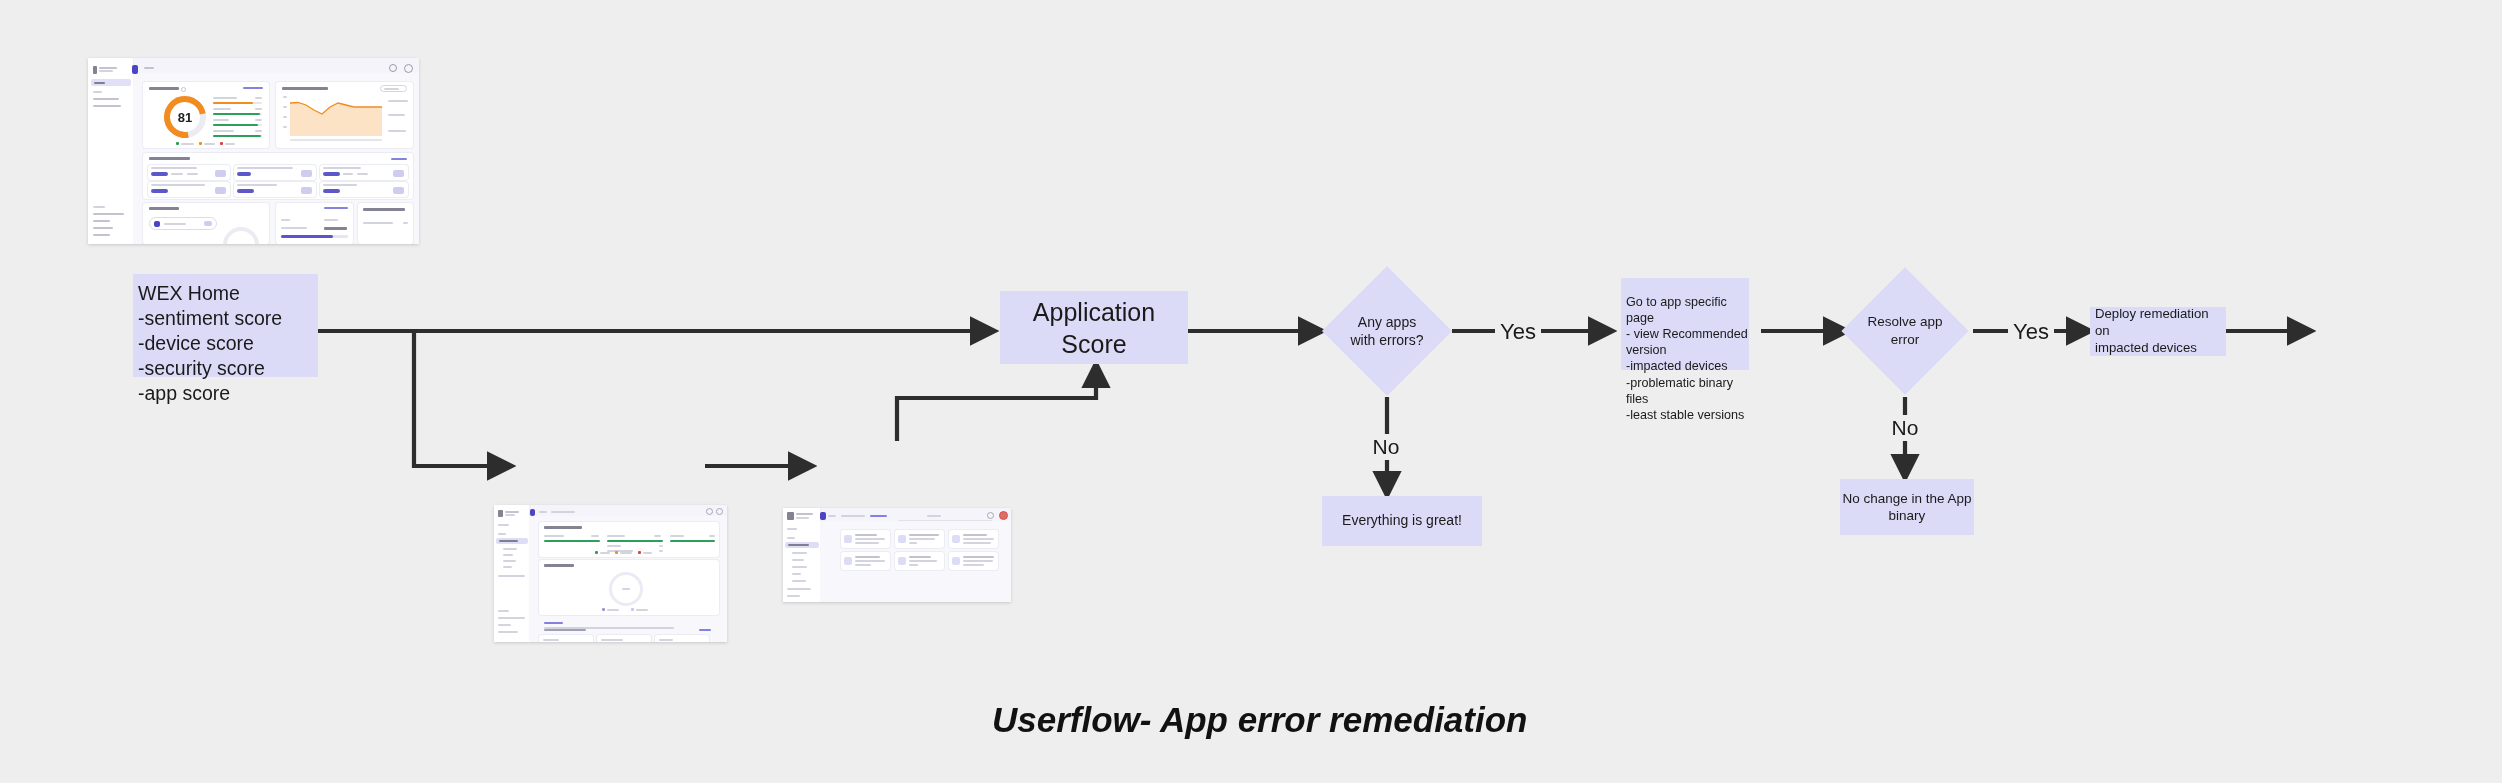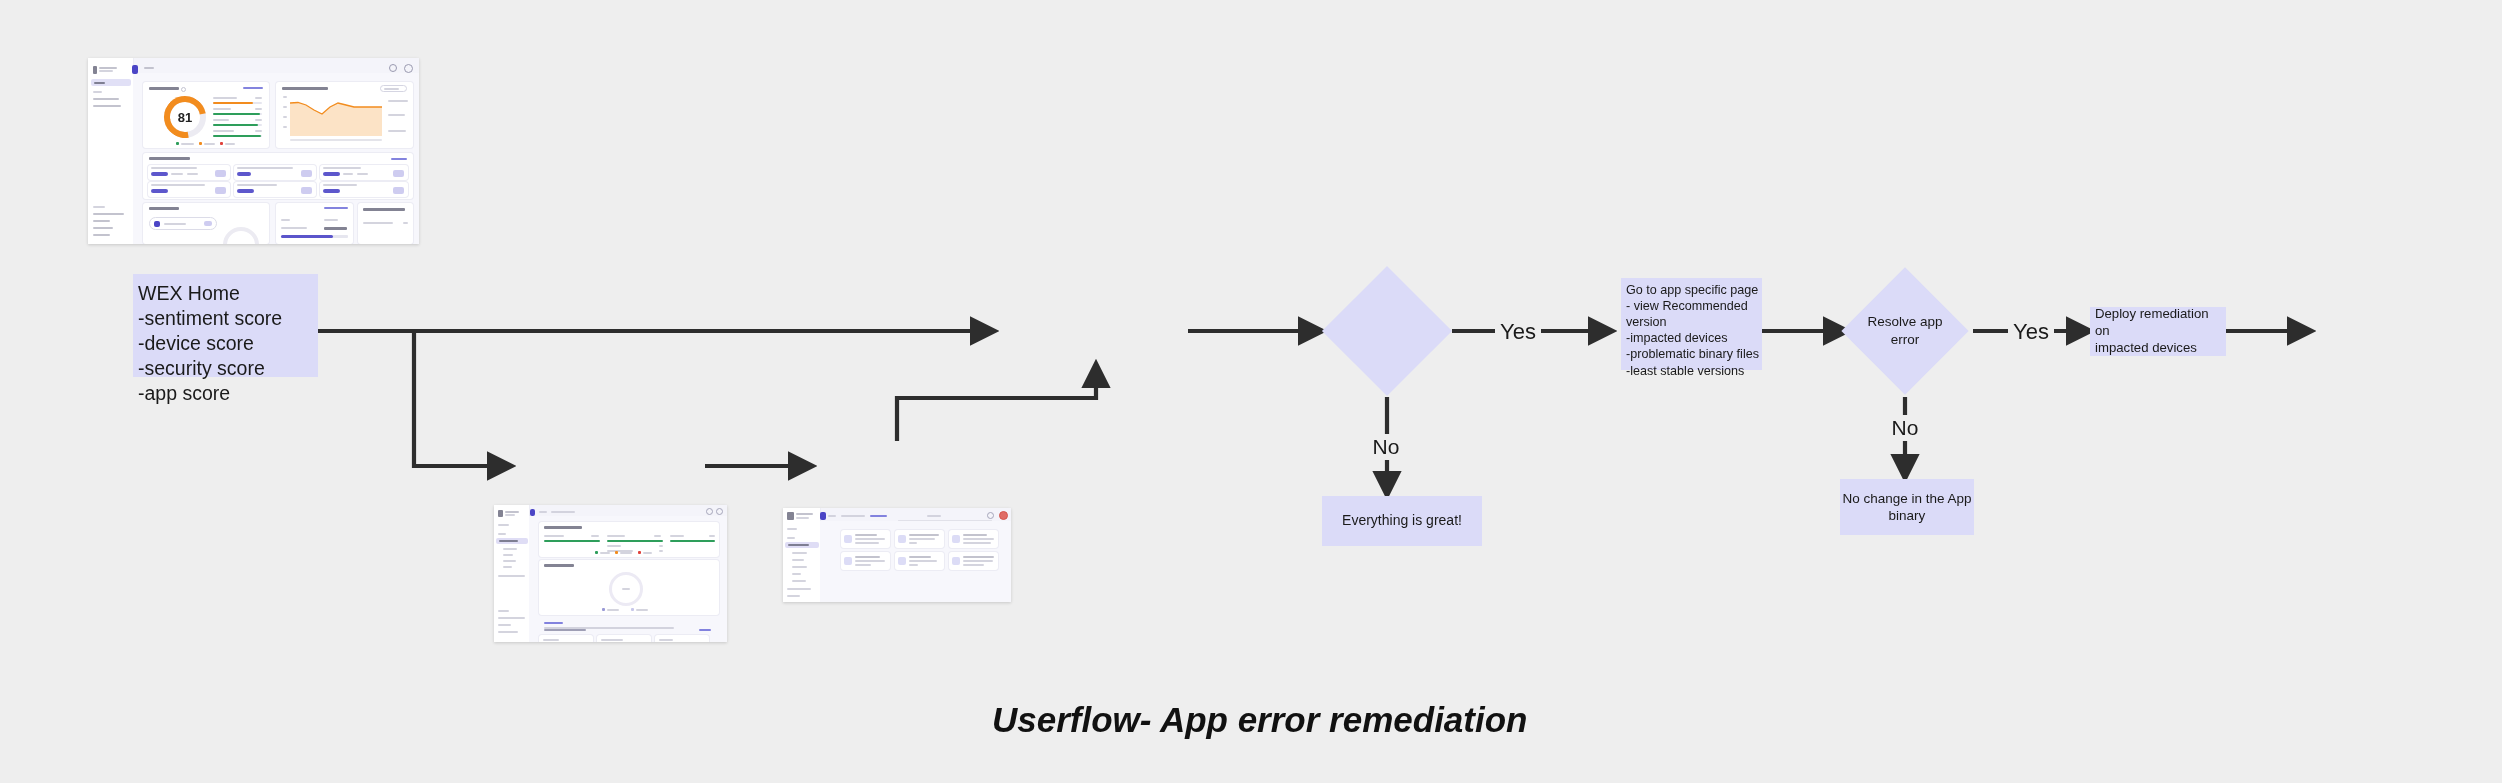--- a/index.html
+++ b/index.html
@@ -115,26 +115,29 @@
   </svg>
 
   <div class="node left" style="left:133px;top:274px;width:185px;height:103px;padding:7px 0 0 5px;font-size:19.5px;align-items:flex-start;">WEX Home
 -sentiment score
 -device score
 -security score
 -app score</div>
 
 
 
+  <div class="node center" style="left:1000px;top:291px;width:188px;height:73px;font-size:25px;">Application Score</div>
 
   <div class="diamond" style="left:1341px;top:285px;width:92px;height:92px;"></div>
+  <div class="diamond-label" style="left:1322px;top:300px;width:130px;height:62px;font-size:14px;">Any apps
+with errors?</div>
 
   <div class="node center" style="left:1322px;top:496px;width:160px;height:50px;font-size:14px;">Everything is great!</div>
 
-  <div class="node left" style="left:1621px;top:278px;width:141px;height:92px;padding:4px 0 0 5px;font-size:12.6px;align-items:flex-start;">Go to app specific page
+  <div class="node left" style="left:1621px;top:278px;width:128px;height:92px;padding:16px 0 0 5px;font-size:12.6px;align-items:flex-start;">Go to app specific page
 - view Recommended
 version
 -impacted devices
 -problematic binary files
 -least stable versions</div>
 
   <div class="diamond" style="left:1860px;top:286px;width:90px;height:90px;"></div>
   <div class="diamond-label" style="left:1840px;top:301px;width:130px;height:60px;font-size:13.5px;">Resolve app
 error</div>
 

